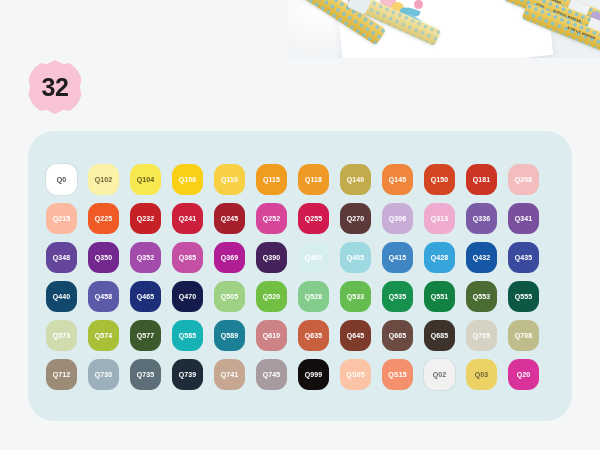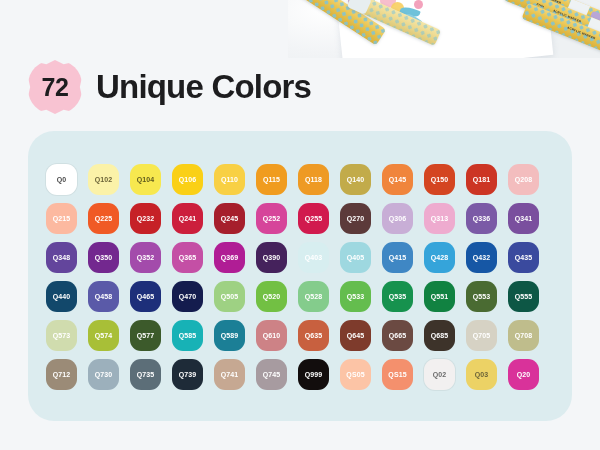--- a/index.html
+++ b/index.html
@@ -226,23 +226,22 @@
     <div class="barrel"></div>
     <div class="pattern"></div>
 
     <span class="marker-label" style="left:46px;top:6px;">ACRYLIC MARKER</span>
   </div>
 </div>
 
 <div id="heading-row">
   <div id="count-badge">
     <div class="blob"></div>
-    <span class="num">72</span>
-  </div>
-  <div id="title-text">Unique Colors</div>
+    <span class="num">32</span>
+  </div>
 </div>
 
 <div id="swatch-panel">
   <div id="swatch-grid">
       <div class="swatch-row">
         <div class="swatch" style="background: rgb(255, 255, 255); box-shadow: rgba(0, 0, 0, 0.05) 0px 0px 0px 1px;">
           <span class="code" style="color: rgb(74, 74, 74);">Q0</span>
         </div>
         <div class="swatch" style="background: rgb(251, 242, 168);">
           <span class="code" style="color: rgb(107, 99, 56);">Q102</span>

